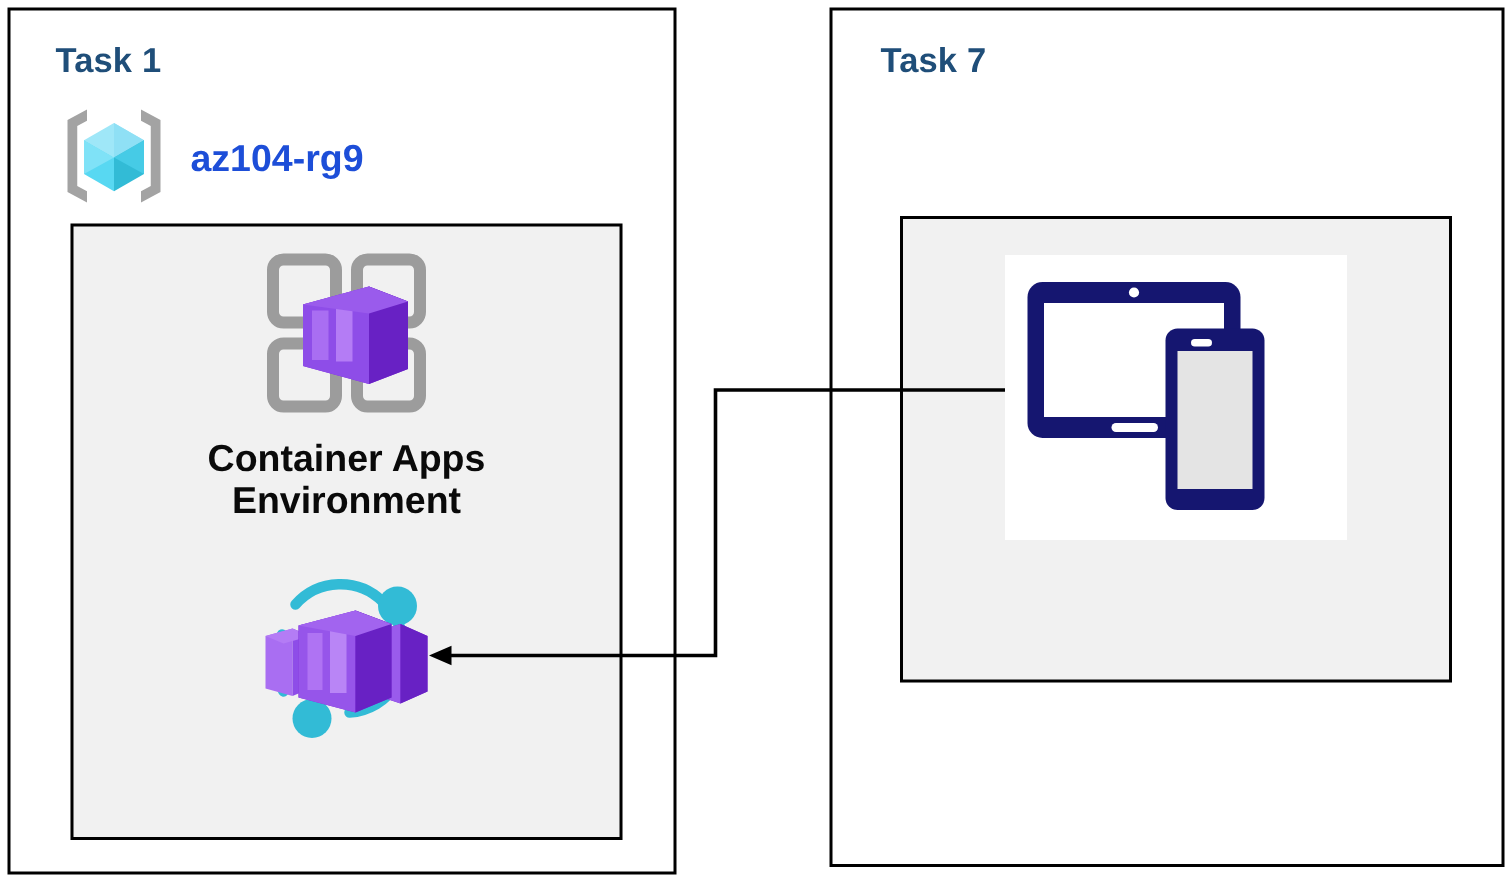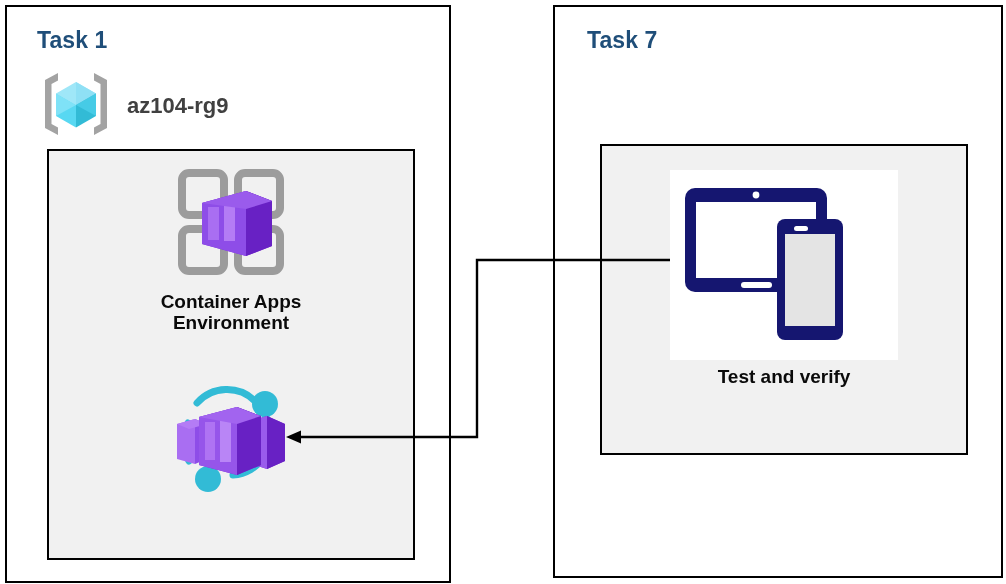--- a/index.html
+++ b/index.html
@@ -31,39 +31,39 @@
   }
   #task1-title{left:30px;top:20px;}
   #task2-title{left:32px;top:20px;}
 
   
   #rg-row{
     position:absolute;left:32px;top:62px;
     display:flex;align-items:center;gap:14px;
   }
   #rg-label{
-    font-size:22px;font-weight:bold;color:#404040;white-space:nowrap;
+    font-size:25px;font-weight:bold;color:#1d4ed8;white-space:nowrap;
   }
 
   
   .inner-box{
     position:absolute;
     background:#F1F1F1;
     border:2.5px solid #000000;
     box-sizing:border-box;
   }
   #task1-inner{left:40px;top:142px;width:368px;height:411px;}
   #task2-inner{left:45px;top:137px;width:368px;height:311px;}
 
   .node{
     position:absolute;left:0;width:100%;
     display:flex;flex-direction:column;align-items:center;
   }
   .node-label{
-    font-size:19px;font-weight:bold;color:#0a0a0a;
+    font-size:25px;font-weight:bold;color:#0a0a0a;
     text-align:center;line-height:1.12;margin-top:6px;white-space:pre-line;
   }
   #cae-node{top:12px;}
   #ca-node{top:228px;}
   #tv-node{top:24px;}
 
   .icon-white-plate{
     background:#ffffff;
     display:flex;align-items:center;justify-content:center;
   }
@@ -181,21 +181,20 @@
             <rect x="6" y="12" width="142" height="104" rx="10" fill="#151670"></rect>
             <rect x="17" y="26" width="120" height="76" fill="#ffffff"></rect>
             <circle cx="77" cy="19" r="3.4" fill="#ffffff"></circle>
             <rect x="62" y="106" width="31" height="6" rx="3" fill="#ffffff"></rect>
 
             <rect x="98" y="43" width="66" height="121" rx="8" fill="#151670"></rect>
             <rect x="106" y="58" width="50" height="92" fill="#E4E4E4"></rect>
             <rect x="115" y="50" width="14" height="5" rx="2.5" fill="#ffffff"></rect>
           </svg>
         </span>
-        <div class="node-label">Test and verify</div>
       </div>
 
     </div>
   </div>
 
   <svg id="connector" xmlns="http://www.w3.org/2000/svg">
     <path d="M670 260 L477 260 L477 437 L296 437" fill="none" stroke="#000000" stroke-width="2.4"></path>
     <path d="M286 437 L301 430.5 L301 443.5 Z" fill="#000000"></path>
   </svg>
 

